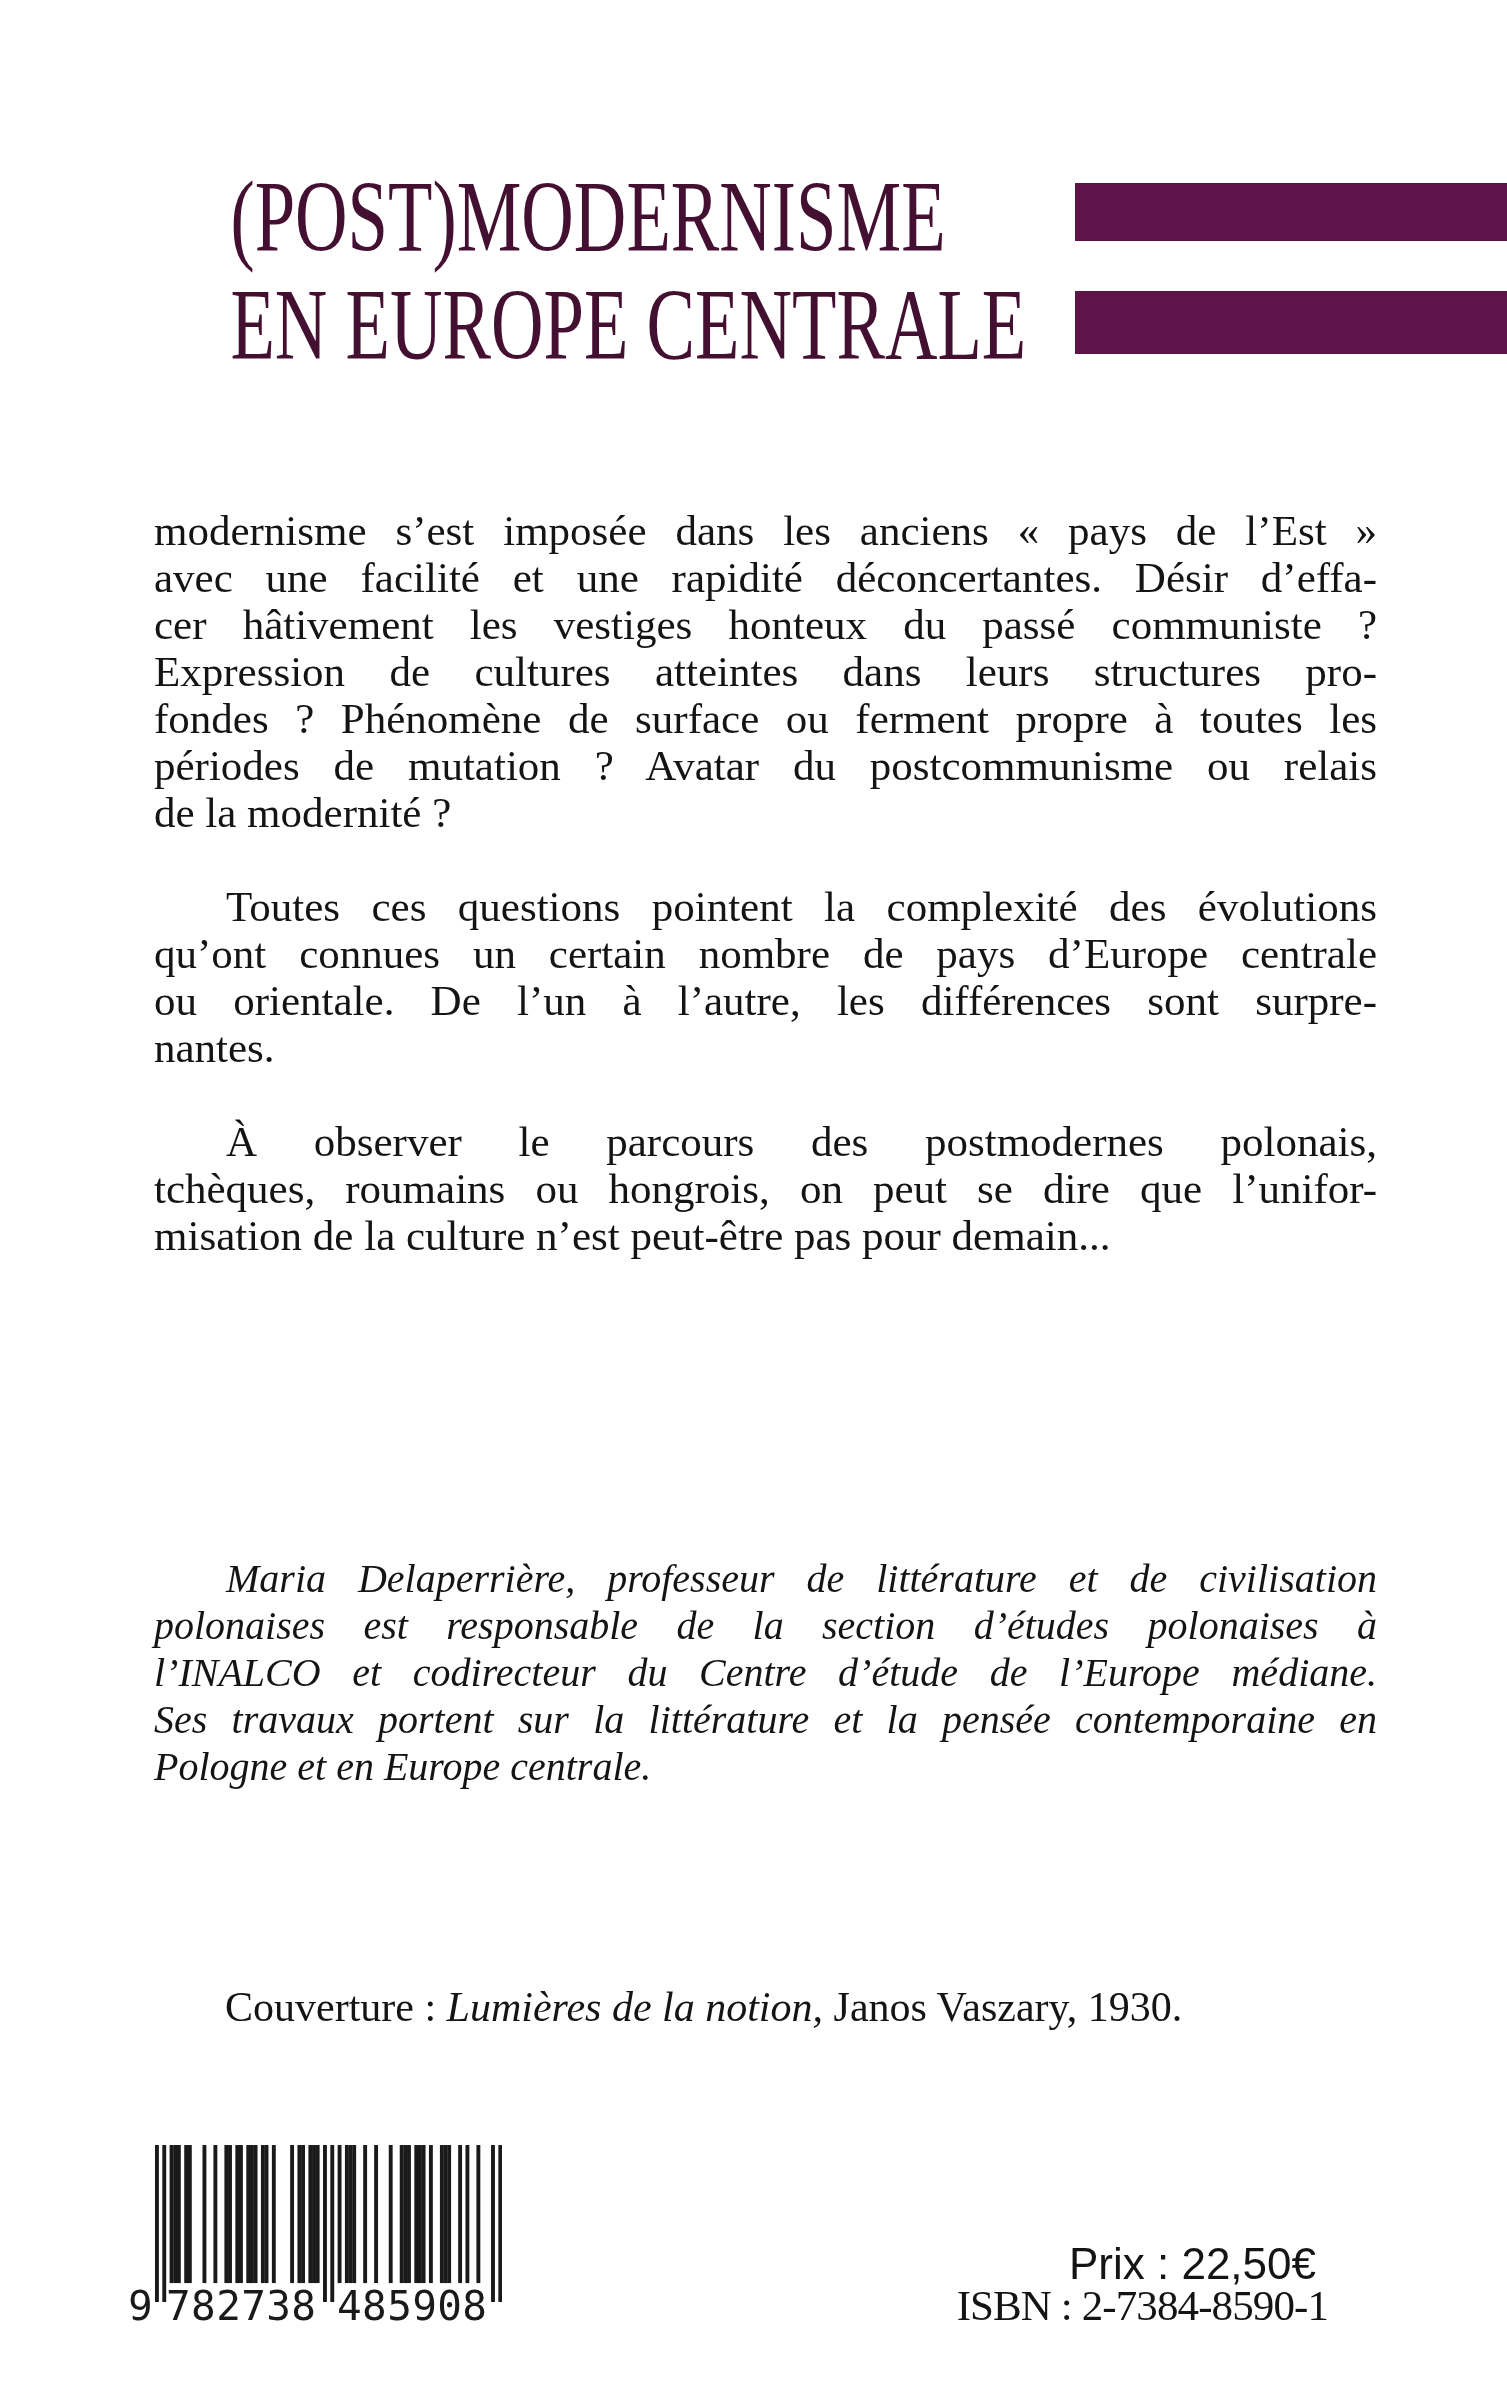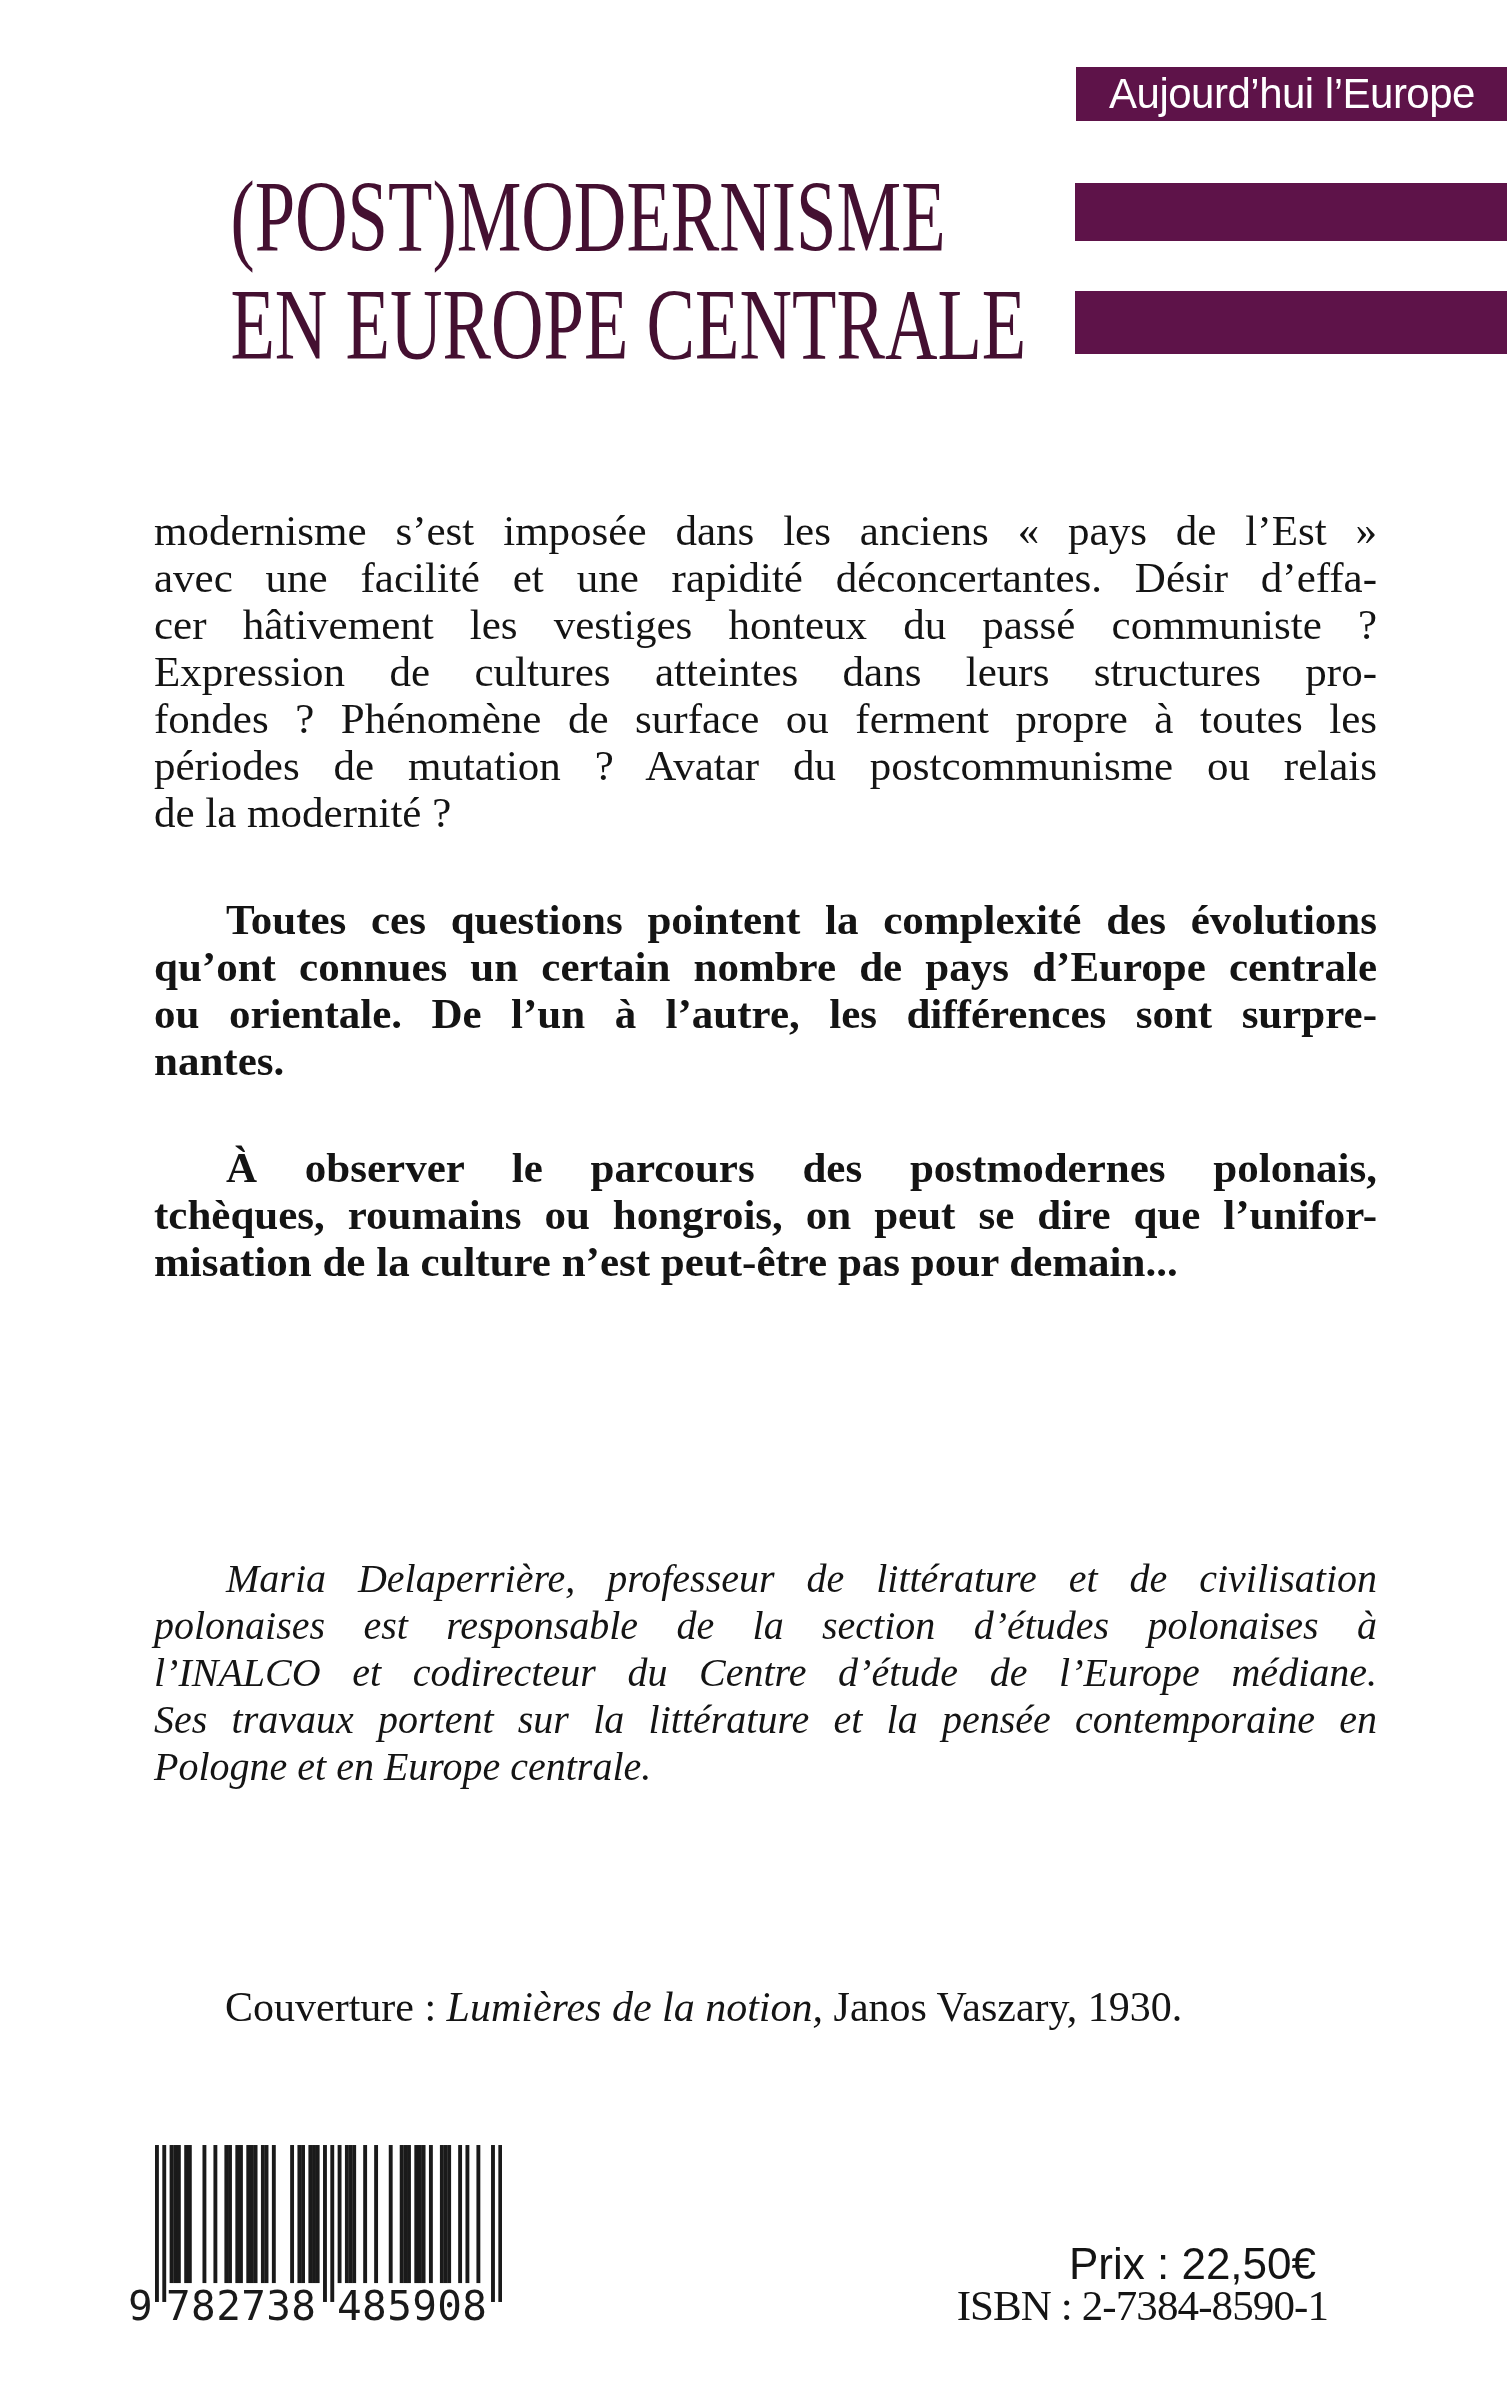--- a/index.html
+++ b/index.html
@@ -25,21 +25,21 @@
   
   .rule{position:absolute;left:1075px;width:432px;background:#5e1349;}
   .rule1{top:183px;height:58px;}
   .rule2{top:291px;height:63px;}
   
   .body{
     position:absolute;left:154px;top:507px;width:1223px;
     font-size:43px;line-height:47px;color:#141414;
   }
   .para{margin:0;padding:0;}
-  .para + .para{margin-top:60px;font-weight:bold;}
+  .para + .para{margin-top:47px;}
   .ln{display:block;}
   .jl{text-align:justify;text-align-last:justify;}
   .ind{padding-left:72px;}
   
   .bio{
     position:absolute;left:154px;top:1555px;width:1223px;
     font-size:40px;line-height:47px;font-style:italic;color:#141414;
   }
   
   .credit{
@@ -64,21 +64,20 @@
   .isbn{
     position:absolute;right:180px;top:2281px;
     font-family:"Liberation Serif",serif;font-size:43px;letter-spacing:-0.9px;color:#141414;white-space:nowrap;
   }
 </style>
 </head>
 <body>
 
 <div class="page">
 
-  <div class="badge">Aujourd’hui l’Europe</div>
 
   <div class="title">
     <span class="tl">(POST)MODERNISME</span>
     <span class="tl">EN EUROPE CENTRALE</span>
   </div>
 
   <div class="rule rule1"></div>
   <div class="rule rule2"></div>
 
   <div class="body">

